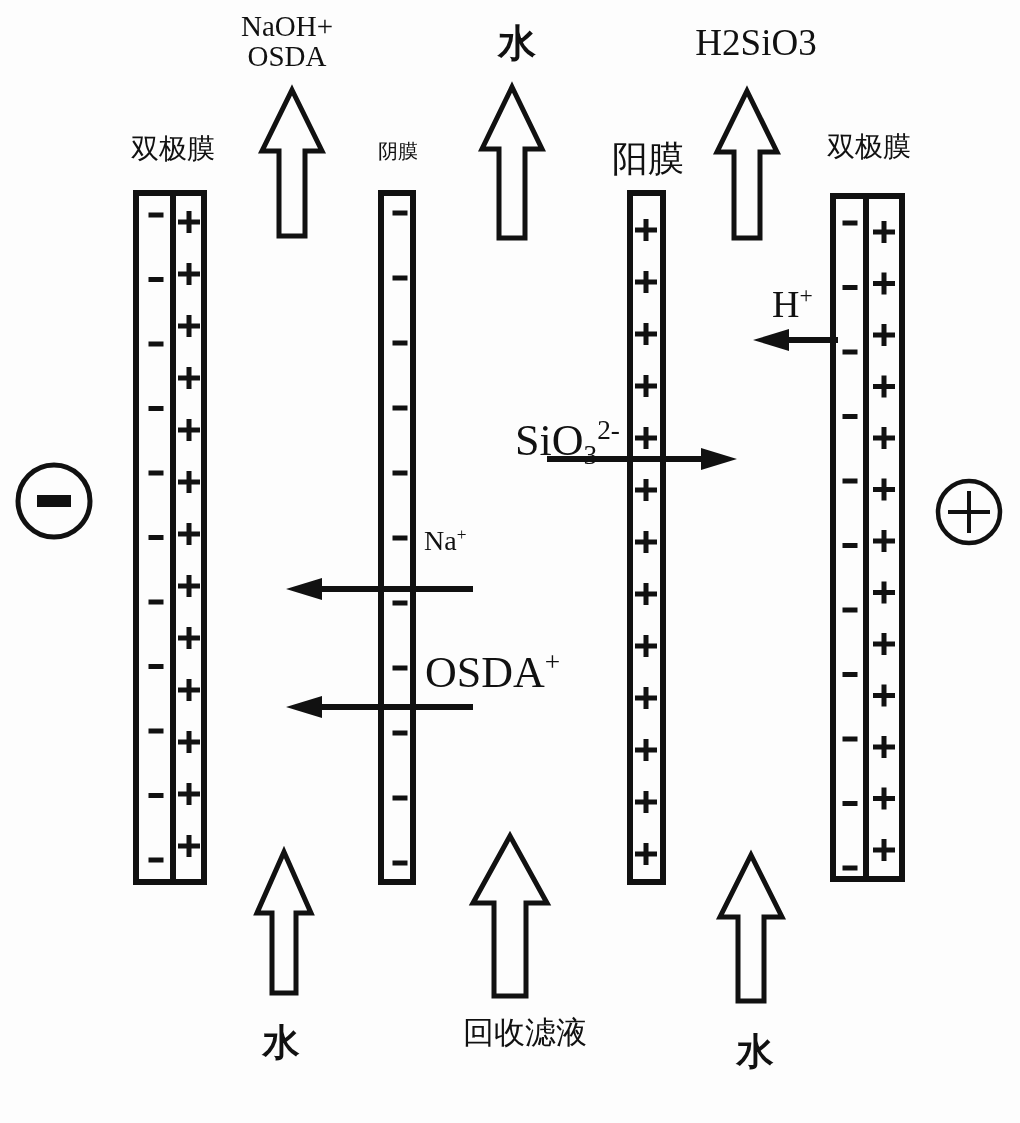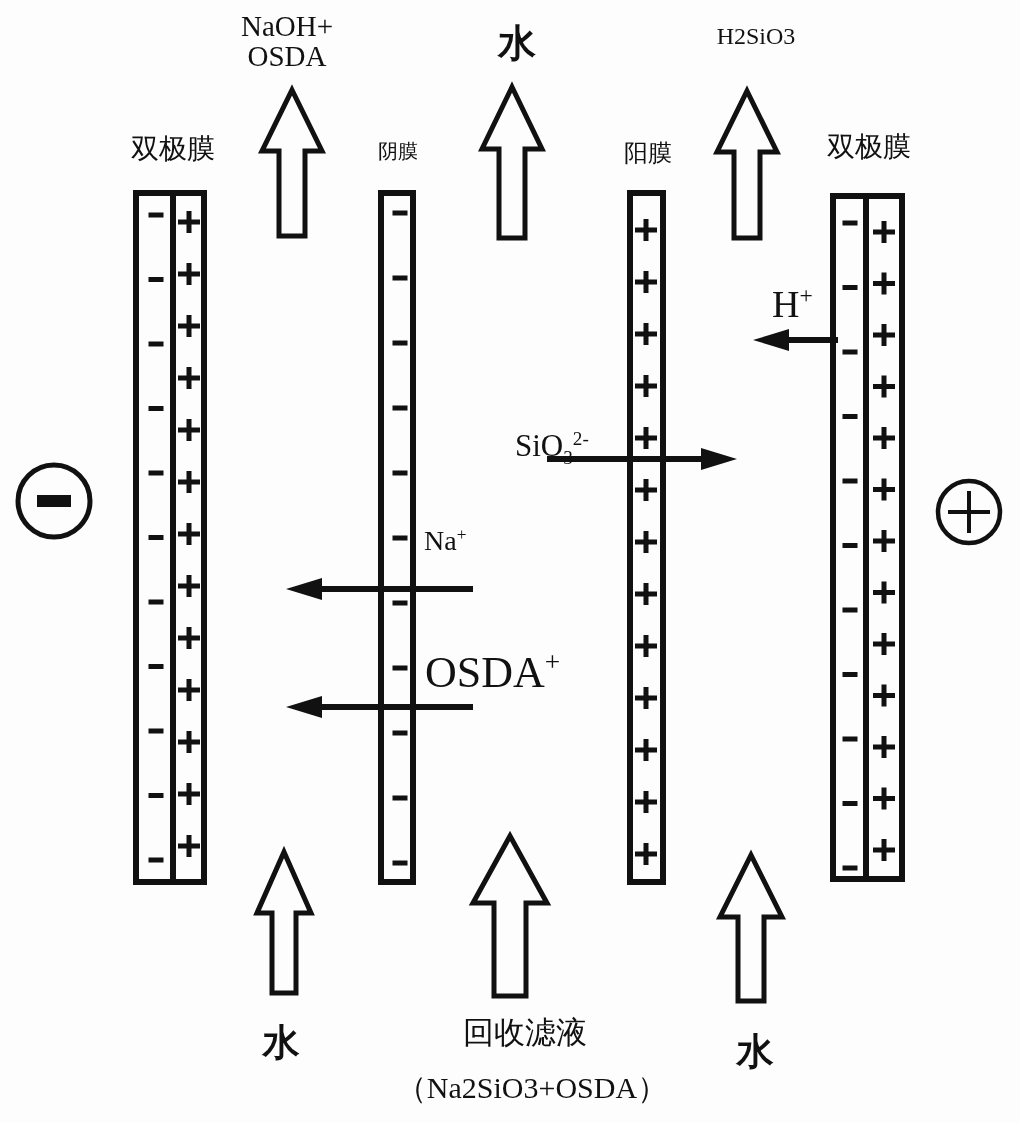--- a/index.html
+++ b/index.html
@@ -205,36 +205,35 @@
     </g>
   </svg>
 
   <div class="lbl ctr" style="left:287px;top:11px;font-size:29px;">
     <div>NaOH+</div>
     <div>OSDA</div>
   </div>
 
   <div class="lbl ctr cjk-big" style="left:517px;top:24px;font-size:38px;">水</div>
 
-  <div class="lbl ctr" style="left:756px;top:24px;font-size:24px;">H2SiO3</div>
+  <div class="lbl ctr" style="left:756px;top:24px;font-size:37px;">H2SiO3</div>
 
   <div class="lbl ctr" style="left:173px;top:134px;font-size:28px;">双极膜</div>
   <div class="lbl ctr" style="left:398px;top:141px;font-size:20px;">阴膜</div>
-  <div class="lbl ctr" style="left:648px;top:141px;font-size:24px;">阳膜</div>
+  <div class="lbl ctr" style="left:648px;top:141px;font-size:36px;">阳膜</div>
   <div class="lbl ctr" style="left:869px;top:132px;font-size:28px;">双极膜</div>
 
   <div class="lbl" style="left:772px;top:283px;font-size:38px;"><span>H</span><sup>+</sup></div>
 
-  <div class="lbl" style="left:515px;top:429px;font-size:31px;font-family:Liberation Serif, serif;"><span>SiO</span><sub>3</sub><sup>2-</sup></div>
+  <div class="lbl" style="left:515px;top:416px;font-size:44px;font-family:Liberation Serif, serif;"><span>SiO</span><sub>3</sub><sup>2-</sup></div>
 
   <div class="lbl" style="left:424px;top:526px;font-size:28px;"><span>Na</span><sup>+</sup></div>
 
   <div class="lbl" style="left:425px;top:648px;font-size:44px;"><span>OSDA</span><sup>+</sup></div>
 
   <div class="lbl ctr cjk-big" style="left:281px;top:1024px;font-size:37px;">水</div>
 
   <div class="lbl ctr" style="left:525px;top:1017px;font-size:31px;text-align:center;">回收滤液</div>
 
   <div class="lbl ctr cjk-big" style="left:755px;top:1033px;font-size:37px;">水</div>
 
-  <div class="lbl ctr" style="left:532px;top:1072px;font-size:30px;">（Na2SiO3+OSDA）</div>
 
 </div>
 
 </body></html>

